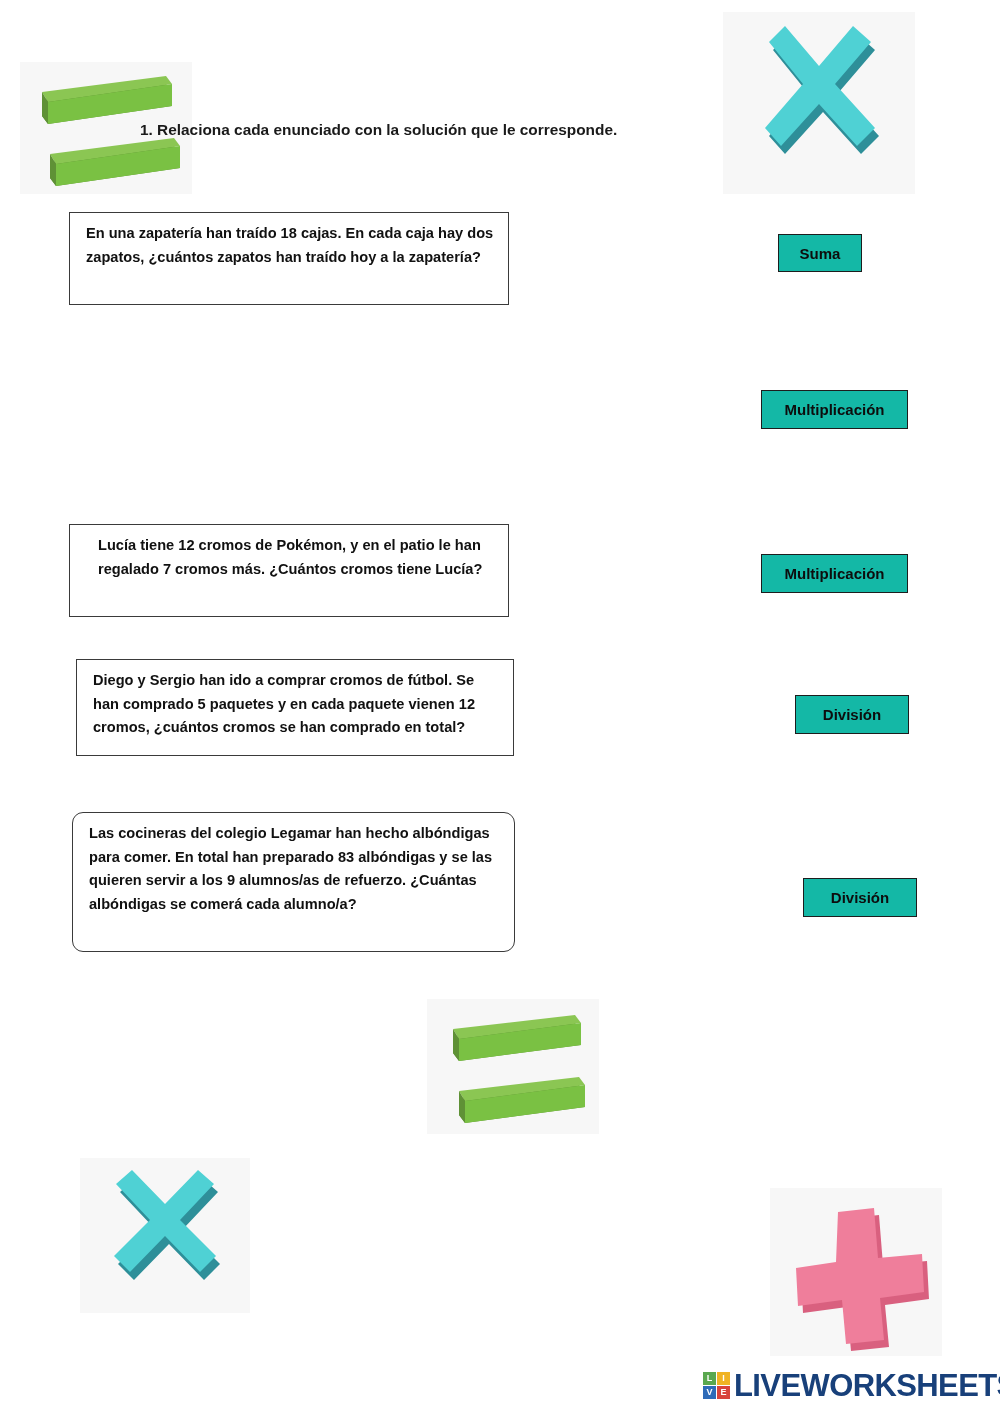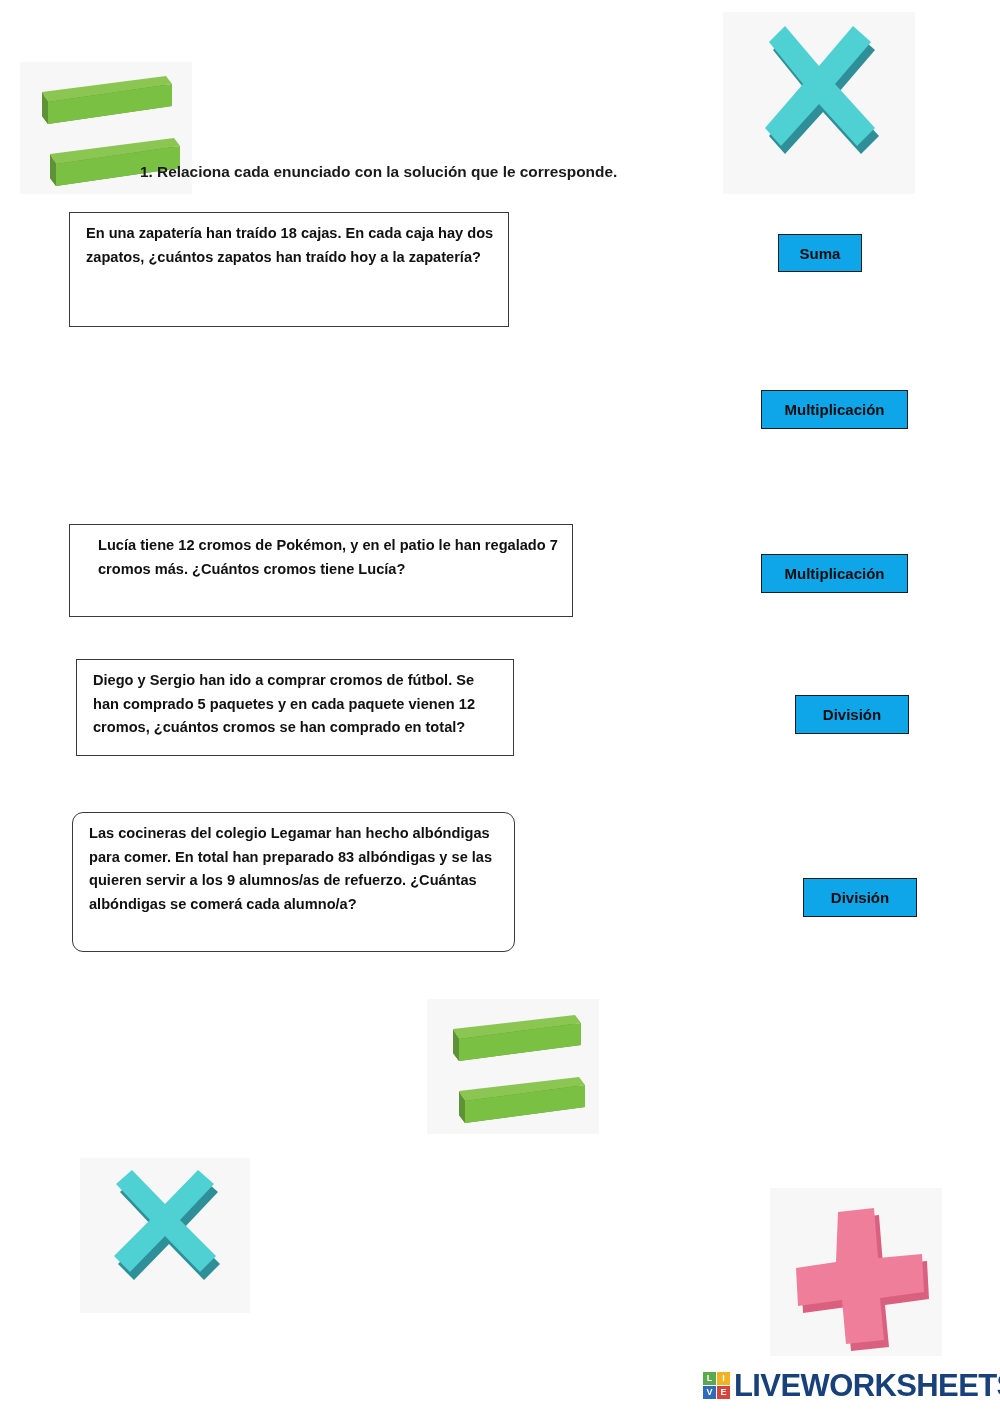--- a/index.html
+++ b/index.html
@@ -44,21 +44,21 @@
     font-size: 14.6px;
     line-height: 1.62;
     padding: 9px 12px 9px 16px;
   }
 
   
   .abox {
     position: absolute;
     box-sizing: border-box;
     border: 1.8px solid #1d1d1d;
-    background: #0ea5e9;
+    background: #14b8a6;
     color: #0d0d0d;
     font-weight: bold;
     font-size: 15px;
     display: flex;
     align-items: center;
     justify-content: center;
   }
 
   
   .logo {
@@ -107,35 +107,35 @@
         <polygon points="22,30 28,40 28,62 22,54" fill="#5f9136"></polygon>
         <polygon points="28,40 152,22 152,44 28,62" fill="#7ac143"></polygon>
         <polygon points="30,100 154,84 160,92 160,106 36,124 30,116" fill="#5f9136"></polygon>
         <polygon points="30,92 154,76 160,84 36,102" fill="#8bc653"></polygon>
         <polygon points="30,92 36,102 36,124 30,116" fill="#5f9136"></polygon>
         <polygon points="36,102 160,84 160,106 36,124" fill="#7ac143"></polygon>
       </g>
     </svg>
   </div>
 
-  <div class="title" style="left:140px; top:121px; font-size:15.4px;margin-top:42px;">1. Relaciona cada enunciado con la solución que le corresponde.</div>
+  <div class="title" style="left:140px; top:121px; font-size:15.4px;">1. Relaciona cada enunciado con la solución que le corresponde.</div>
 
   <div class="icon-tile" style="left:723px; top:12px; width:192px; height:182px;">
     <svg viewBox="0 0 192 182" xmlns="http://www.w3.org/2000/svg" aria-hidden="true">
       <g>
         <polygon points="46,30 62,14 96,54 130,14 148,30 112,72 152,116 134,134 96,92 58,134 42,116 80,72" fill="#2e8f99" transform="translate(4,8)"></polygon>
         <polygon points="46,30 62,14 96,54 130,14 148,30 112,72 152,116 134,134 96,92 58,134 42,116 80,72" fill="#4fd1d4"></polygon>
       </g>
     </svg>
   </div>
 
-  <div class="qbox" style="left:69px; top:212px; width:440px; height:115px;">En una zapatería han traído 18 cajas. En cada caja hay dos zapatos, ¿cuántos zapatos han traído hoy a la zapatería?</div>
+  <div class="qbox" style="left:69px; top:212px; width:440px; height:93px;">En una zapatería han traído 18 cajas. En cada caja hay dos zapatos, ¿cuántos zapatos han traído hoy a la zapatería?</div>
 
 
-  <div class="qbox" style="left:69px; top:524px; width:504px; height:93px;padding-left:28px;">Lucía tiene 12 cromos de Pokémon, y en el patio le han regalado 7 cromos más. ¿Cuántos cromos tiene Lucía?</div>
+  <div class="qbox" style="left:69px; top:524px; width:440px; height:93px;padding-left:28px;">Lucía tiene 12 cromos de Pokémon, y en el patio le han regalado 7 cromos más. ¿Cuántos cromos tiene Lucía?</div>
 
   <div class="qbox" style="left:76px; top:659px; width:438px; height:97px;">Diego y Sergio han ido a comprar cromos de fútbol. Se han comprado 5 paquetes y en cada paquete vienen 12 cromos, ¿cuántos cromos se han comprado en total?</div>
 
   <div class="qbox" style="left:72px; top:812px; width:443px; height:140px;border-radius:11px;">Las cocineras del colegio Legamar han hecho albóndigas para comer. En total han preparado 83 albóndigas y se las quieren servir a los 9 alumnos/as de refuerzo. ¿Cuántas albóndigas se comerá cada alumno/a?</div>
 
   <div class="abox" style="left:778px; top:234px; width:84px; height:38px;">Suma</div>
 
   <div class="abox" style="left:761px; top:390px; width:147px; height:39px;">Multiplicación</div>
 
   <div class="abox" style="left:761px; top:554px; width:147px; height:39px;">Multiplicación</div>

